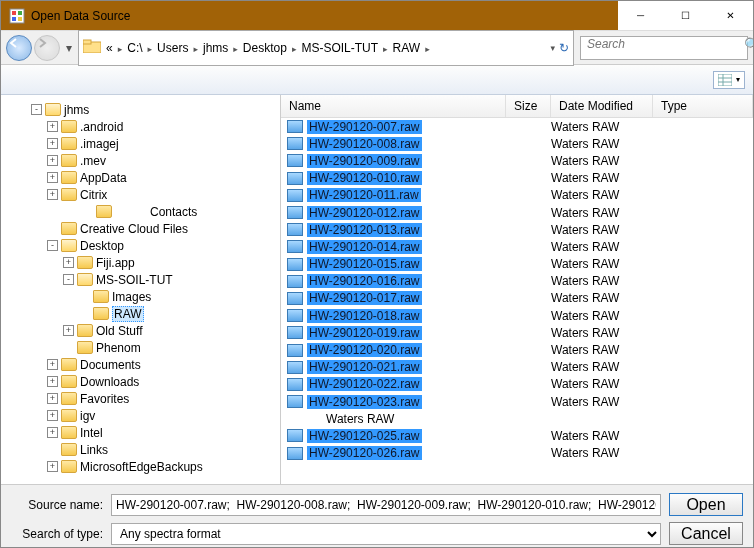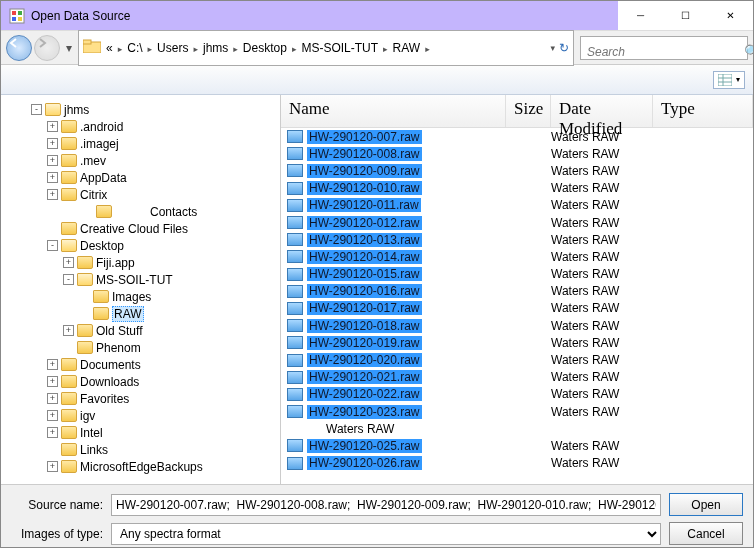--- a/index.html
+++ b/index.html
@@ -1,35 +1,35 @@
 <!DOCTYPE html>
 <html><head>
 <meta charset="utf-8">
 <style>
   * { box-sizing: border-box; margin: 0; padding: 0; }
   body { font-family: "Segoe UI", Tahoma, sans-serif; font-size: 12px; background: #fff; color: #000; width: 754px; height: 548px; overflow: hidden; border: 1px solid #888; }
   
   
-  .titlebar { height: 30px; display: flex; align-items: center; padding: 0 0 0 8px; background: #c4b5fd; border-bottom: 1px solid #ddd; }
+  .titlebar { height: 30px; display: flex; align-items: center; padding: 0 0 0 8px; background: #a16207; border-bottom: 1px solid #ddd; }
   .titlebar-icon { width: 16px; height: 16px; margin-right: 6px; display: flex; align-items: center; justify-content: center; }
   .titlebar-title { flex: 1; font-size: 12px; }
   .win-controls { display: flex; }
   .win-btn { width: 45px; height: 29px; display: flex; align-items: center; justify-content: center; font-size: 10px; font-family: "Segoe UI Symbol"; background: #fff; border: none; }
   
   
   .navbar { height: 34px; display: flex; align-items: center; padding: 3px 5px; gap: 2px; background: #f0f0f0; border-bottom: 1px solid #ccc; }
   .nav-back { background: radial-gradient(#d8eaff,#8ab7e6); border-radius: 50%; width: 26px; height: 26px; border:1px solid #5a8ac0;}
   .nav-fwd { background: radial-gradient(#eee,#ccc); border-radius: 50%; width: 26px; height: 26px; border:1px solid #aaa; opacity:0.6;}
   .nav-drop { width: 14px; height: 26px; display:flex; align-items:center; justify-content:center; color:#555;}
   .breadcrumb { flex: 1; height: 36px; border: 1px solid #aaa; background: #fff; display: flex; align-items: center; font-size: 12px; overflow:hidden;}
   .bc-folder-icon { padding-left:4px; color:#e6b84b;}
   .bc-seg { padding: 0 5px; white-space: nowrap; }
   .bc-sep { color: #555; font-size: 9px; }
   .bc-tail { margin-left:auto; display:flex; align-items:center; gap:4px; padding:0 4px;}
-  .search { width: 168px; height: 24px; border: 1px solid #aaa; background: #fff; display: flex; align-items: flex-end; padding: 0 6px; margin-left:4px;}
+  .search { width: 168px; height: 24px; border: 1px solid #aaa; background: #fff; display: flex; align-items: flex-start; padding: 0 6px; margin-left:4px;}
   .search input { border: none; outline: none; flex: 1; font-size: 12px; font-style: italic; color: #888; }
   .search-icon { color: #2a68b4; font-size: 13px; }
   
   
   .toolstrip { height: 30px; background: linear-gradient(#fdfdfd,#e8eef6); border-bottom: 1px solid #c4cfde; display: flex; align-items: center; justify-content: flex-end; padding: 0 8px; gap:6px;}
   .view-toggle { border:1px solid #9cb3d0; background:#fff; padding:2px 4px; display:flex; gap:4px; align-items:center;}
   
   
   .main { display: flex; height: 390px; border-bottom: 1px solid #ccc; }
   .tree-pane { width: 280px; border-right: 1px solid #ccc; overflow-y: scroll; padding: 6px 0 6px 30px; background:#fff; position:relative;}
@@ -37,21 +37,21 @@
   .tree-pane::-webkit-scrollbar-track { background: #f0f0f0; border-left:1px solid #ddd;}
   .tree-pane::-webkit-scrollbar-thumb { background: #c0c0c0; border:1px solid #a8a8a8;}
   .tree-item { display: flex; align-items: center; height: 17px; font-size: 12px; white-space: nowrap; }
   .tree-toggle { width: 11px; height: 11px; border: 1px solid #888; display: flex; align-items: center; justify-content: center; font-size: 9px; line-height: 1; margin-right: 3px; color:#444; background:#fff;}
   .tree-toggle-spacer { width: 14px; }
   .folder-icon { width: 16px; height: 13px; margin-right: 3px; display:inline-block; background: linear-gradient(#ffe9a5,#f6c94f); border:1px solid #d6a63c; border-radius:1px 2px 2px 1px; position:relative;}
   .folder-icon.open { background: linear-gradient(#fff3cc,#ffd86b); }
   .tree-label.selected { background:#cde8ff; border:1px dotted #3399ff; padding:0 1px;}
   
   .list-pane { flex: 1; display: flex; flex-direction: column; overflow:hidden;}
-  .list-header { display: flex; height: 33px; border-bottom: 1px solid #ddd; background: linear-gradient(#fdfdfd,#f0f0f0); font-size:17px;font-family:Liberation Serif, serif;}
+  .list-header { display: flex; height: 23px; border-bottom: 1px solid #ddd; background: linear-gradient(#fdfdfd,#f0f0f0); font-size:12px;}
   .col-h { padding: 4px 8px; border-right: 1px solid #e0e0e0; }
   .col-name { width: 225px; }
   .col-size { width: 45px; }
   .col-type { width: 100px; }
   .col-date { flex: 1; }
   .list-body { flex: 1; overflow-y: scroll; overflow-x:scroll; }
   .list-body::-webkit-scrollbar { width: 17px; height:17px;}
   .list-body::-webkit-scrollbar-track { background: #f0f0f0; }
   .list-body::-webkit-scrollbar-thumb { background: #c0c0c0; border:1px solid #a8a8a8;}
   .file-row { display: flex; height: 17.2px; align-items: center; font-size:12px;}
@@ -59,21 +59,21 @@
   .file-row .cell-size { width: 45px; }
   .file-row .cell-type { width: 100px; }
   .file-row.sel .cell-name { }
   .file-row.sel .fname { background:#3399ff; color:#0f172a; padding:0 2px;}
   .file-icon { width:16px; height:13px; margin-right:4px; background:linear-gradient(#a8d8ff,#5aa6e8); border:1px solid #3a7ab4; display:inline-block;}
   
   
   .bottom { padding: 8px 10px; display: grid; grid-template-columns: 92px 1fr 74px; gap: 6px 8px; align-items: center; background:#f0f0f0;}
   .bottom label { text-align: right; font-size: 12px; }
   .bottom input, .bottom select { width: 100%; height: 22px; border: 1px solid #aaa; padding: 0 4px; font-size: 12px; background:#fff;}
-  .bottom button { height: 23px; border: 1px solid #888; background: linear-gradient(#fdfdfd,#e4e4e4); font-size: 12px; }
+  .bottom button { height: 23px; border: 1px solid #888; background: linear-gradient(#fdfdfd,#e4e4e4); font-size: 16px; }
   .bottom button.primary { border:1px solid #2a78c4;}
 </style>
 </head>
 <body>
 
 <div class="titlebar">
   <span class="titlebar-icon">
     <svg width="16" height="16">
         <rect x="1" y="1" width="14" height="14" fill="#fff" stroke="#888"></rect>
         <rect x="3" y="3" width="4" height="4" fill="#e44"></rect>
@@ -411,18 +411,18 @@
           <div class="cell-type">Waters RAW</div>
         </div>
       </div>
   </div>
 </div>
 
 <div class="bottom">
   <label>Source name:</label>
   <input type="text" value="HW-290120-007.raw;  HW-290120-008.raw;  HW-290120-009.raw;  HW-290120-010.raw;  HW-290120-011.raw;  HW-" style="">
   <button class="primary">Open</button>
-  <label>Images of type:</label>
+  <label>Search of type:</label>
   <select>
     <option>Any spectra format</option>
   </select>
   <button>Cancel</button>
 </div>
 
 </body></html>

